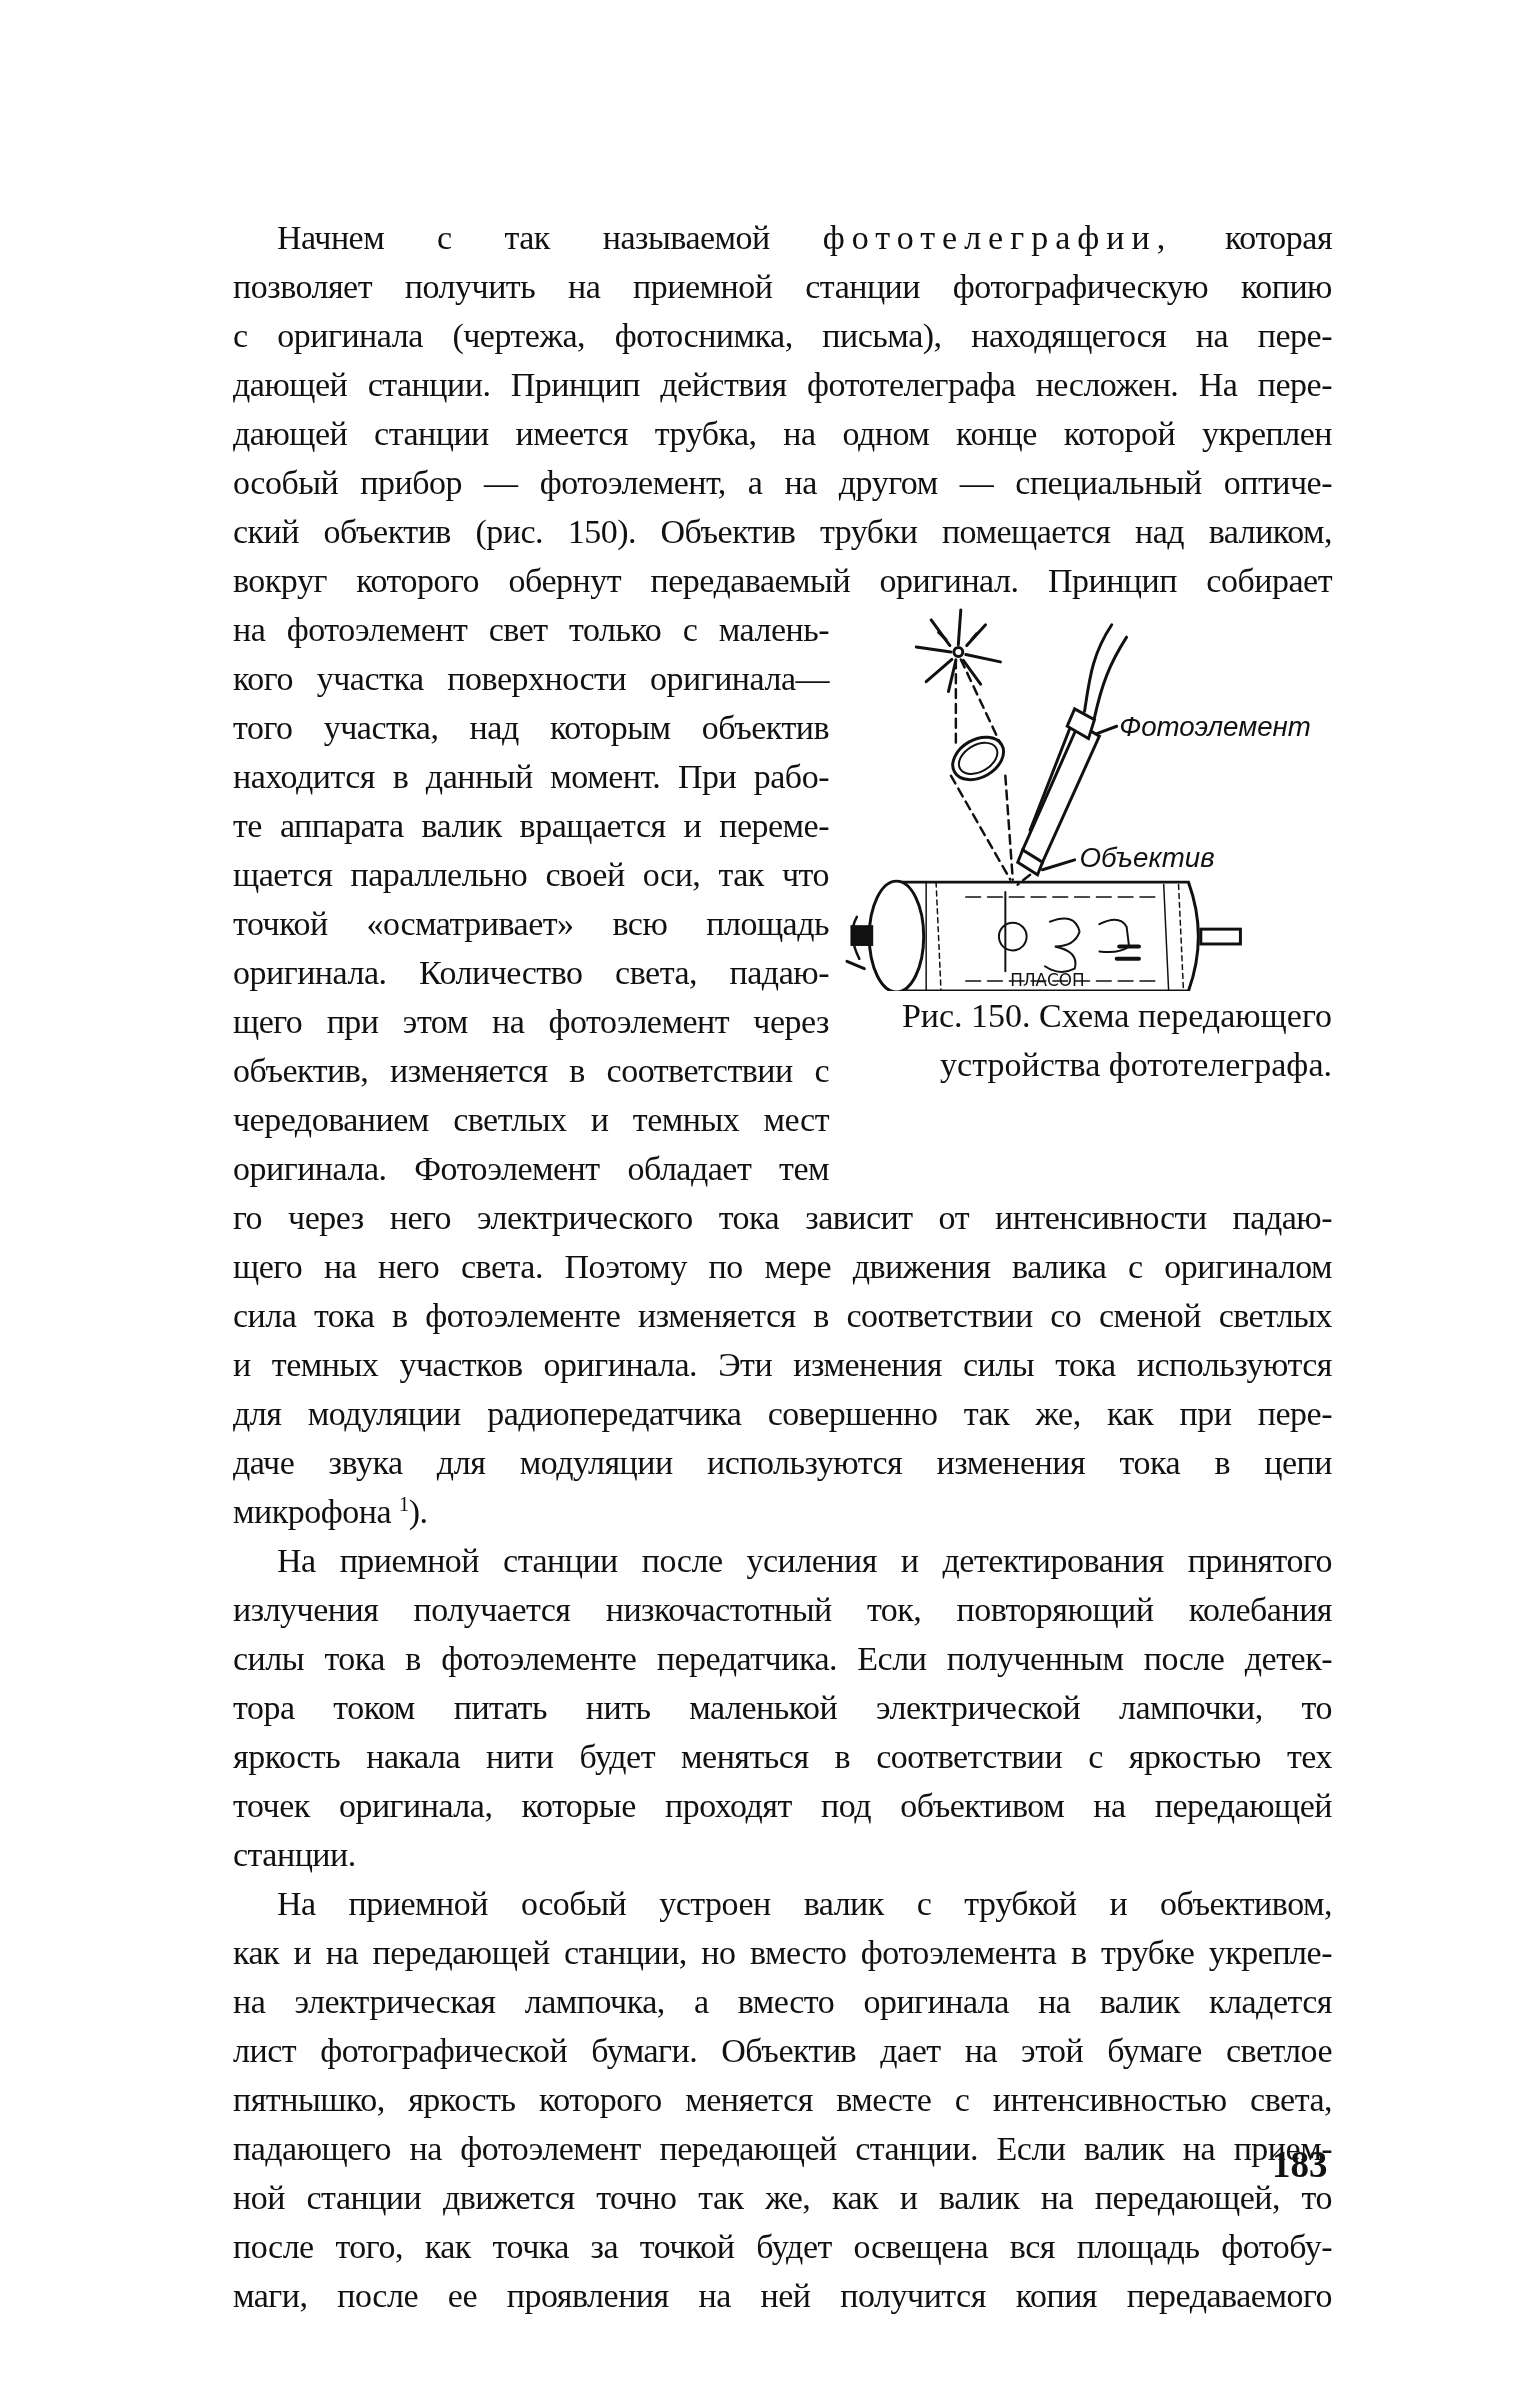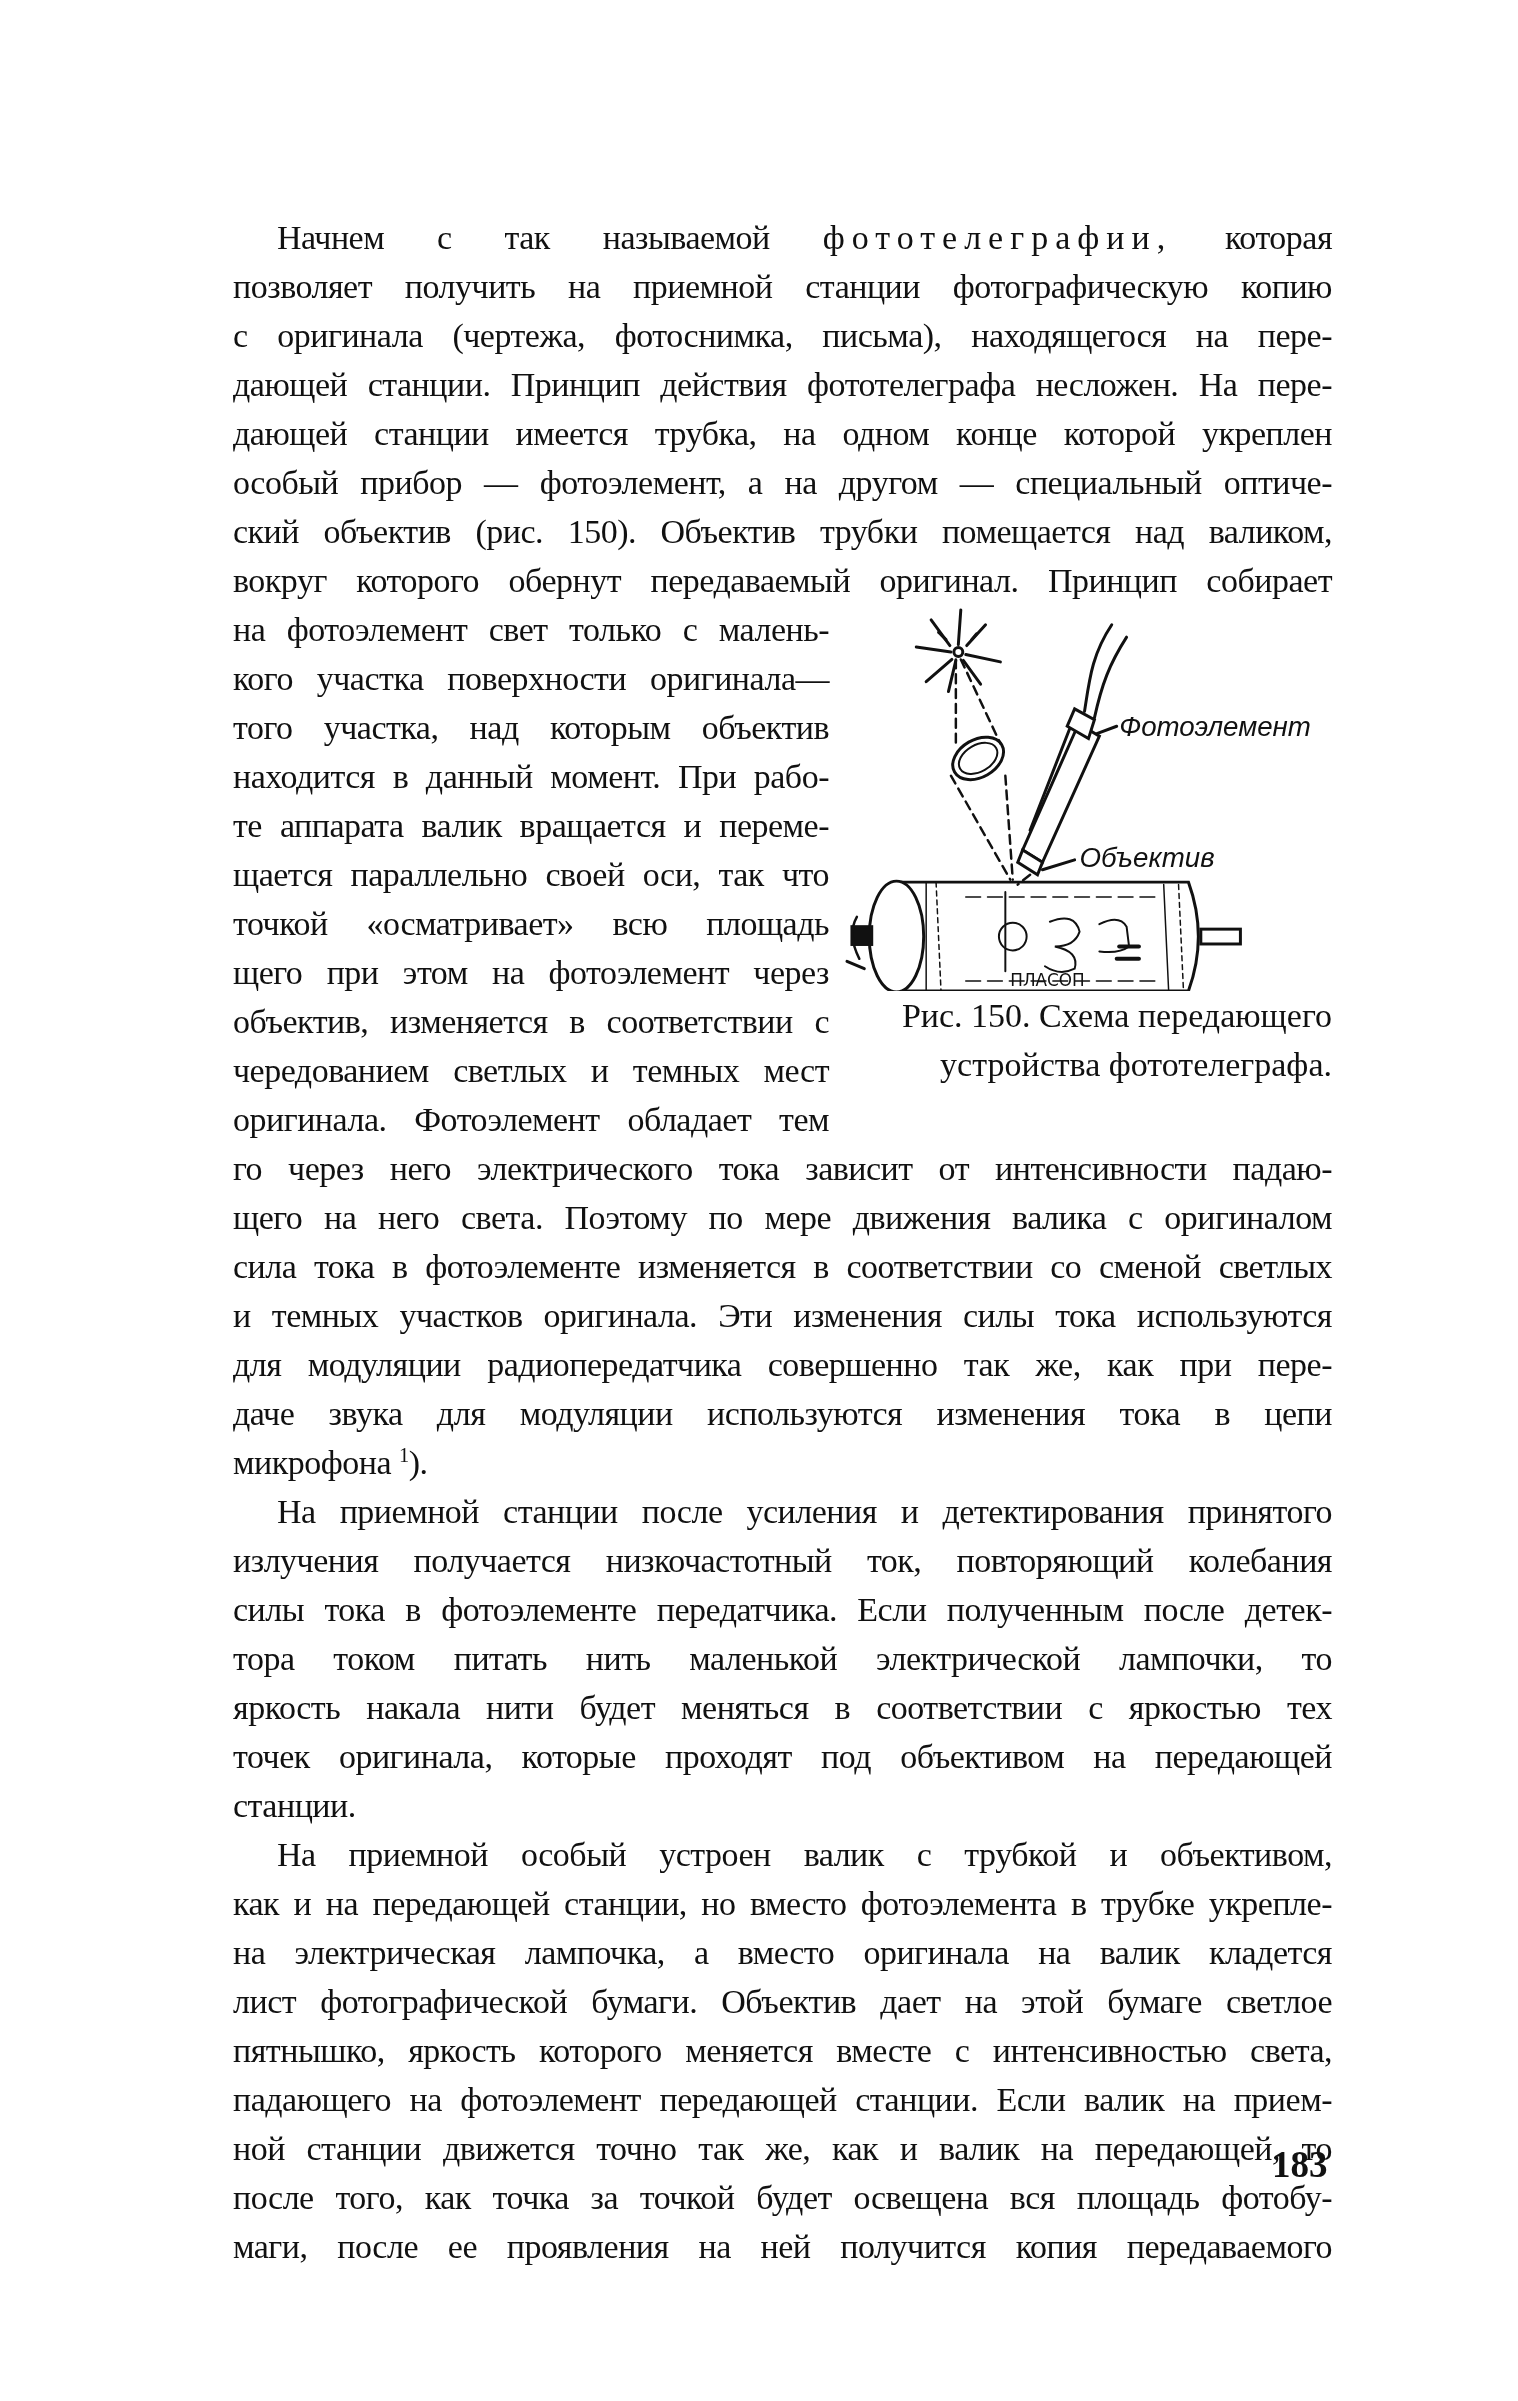--- a/index.html
+++ b/index.html
@@ -40,20 +40,21 @@
   <div class="line">вокруг которого обернут передаваемый оригинал. Принцип собирает</div>
 
   <div class="float-wrap">
     <div class="line narrow">на фотоэлемент свет только с малень-</div>
     <div class="line narrow">кого участка поверхности оригинала—</div>
     <div class="line narrow">того участка, над которым объектив</div>
     <div class="line narrow">находится в данный момент. При рабо-</div>
     <div class="line narrow">те аппарата валик вращается и переме-</div>
     <div class="line narrow">щается параллельно своей оси, так что</div>
     <div class="line narrow">точкой «осматривает» всю площадь</div>
+    <div class="line narrow">оригинала. Количество света, падаю-</div>
     <div class="line narrow">щего при этом на фотоэлемент через</div>
     <div class="line narrow">объектив, изменяется в соответствии с</div>
     <div class="line narrow">чередованием светлых и темных мест</div>
     <div class="line narrow">оригинала. Фотоэлемент обладает тем</div>
 
     <svg class="figure" viewBox="0 0 990 780">
       <g stroke="#111" stroke-width="6" fill="none" stroke-linecap="round">
 
         <g>
           <circle cx="235" cy="95" r="9" fill="#fff"></circle>

